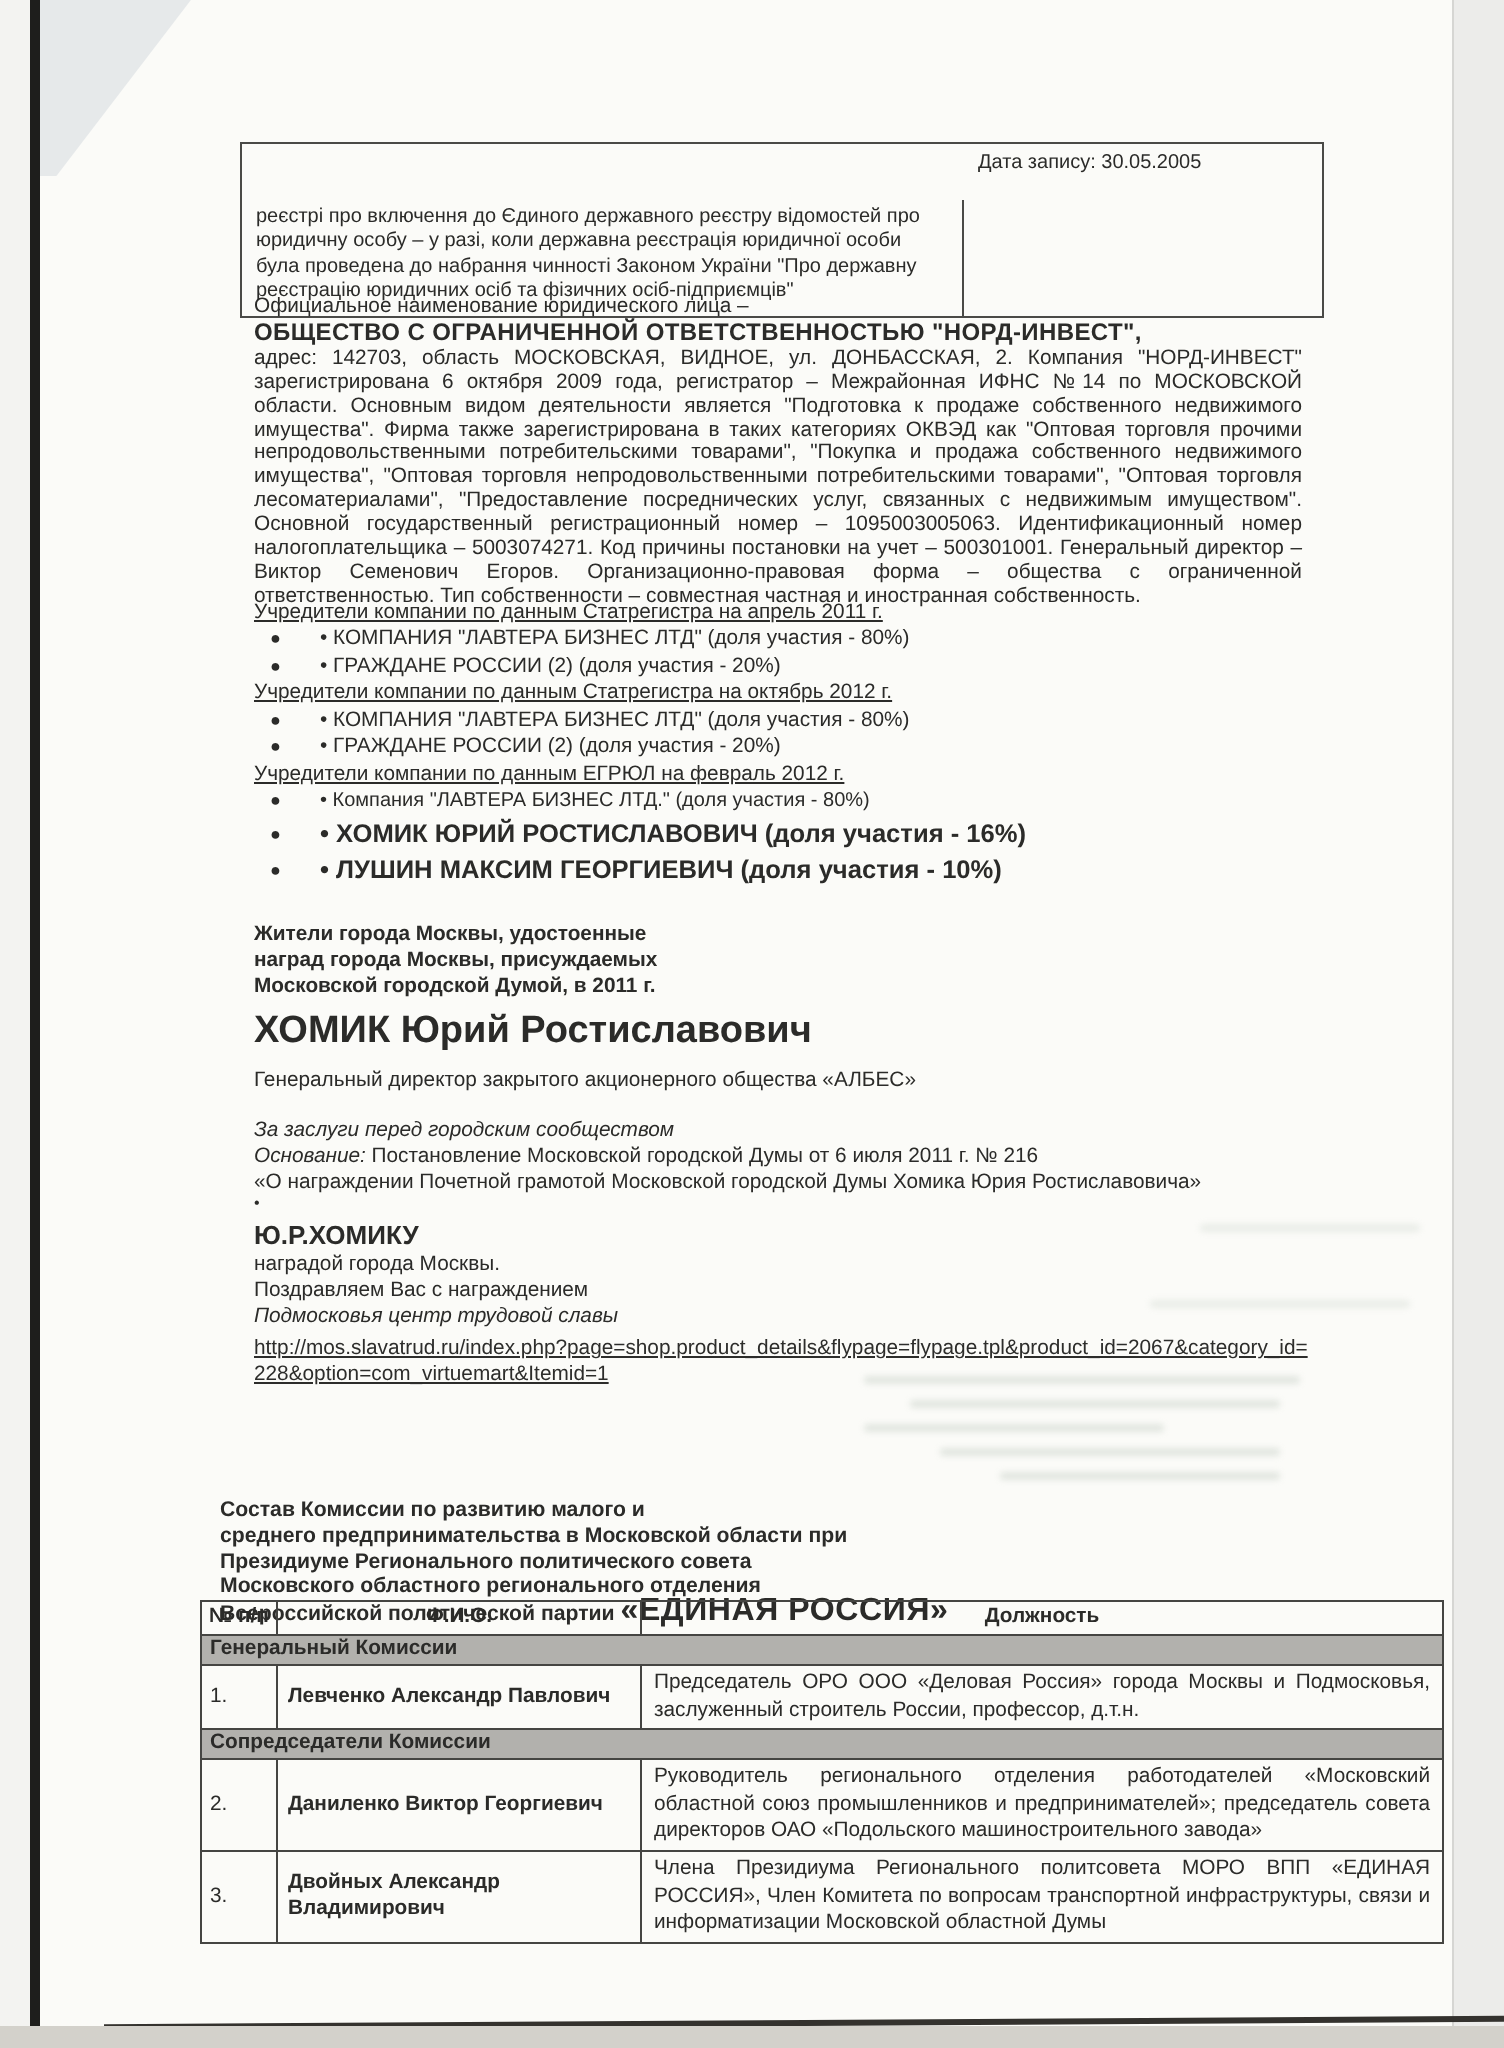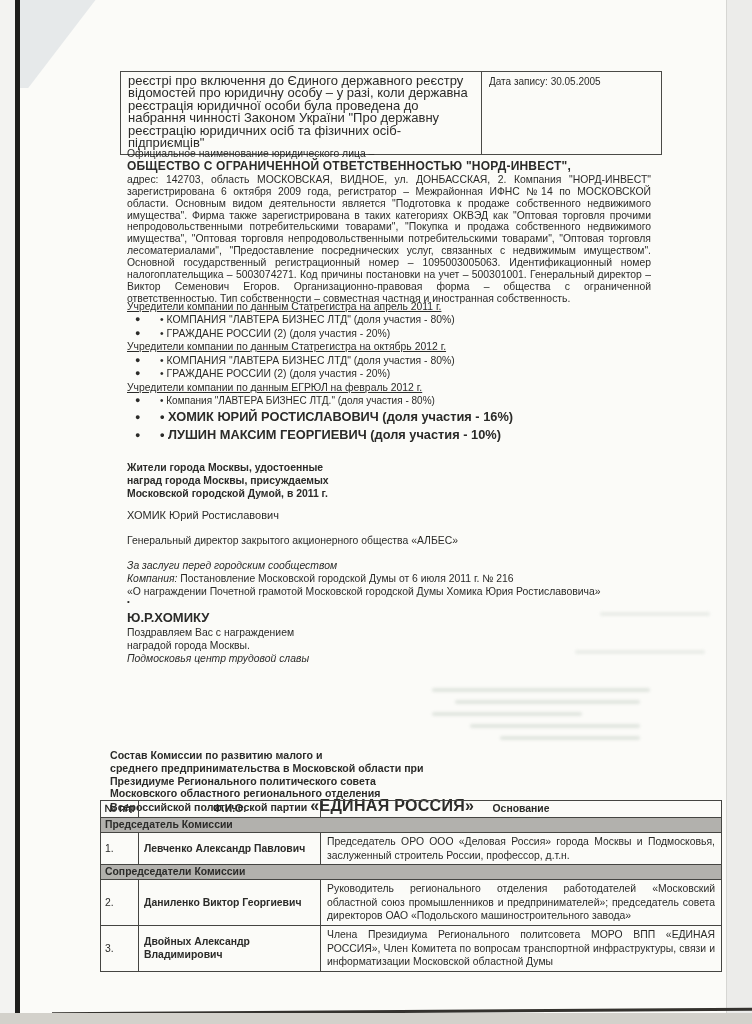--- a/index.html
+++ b/index.html
@@ -14,41 +14,41 @@
   .corner-fold { position:absolute; left:20px; top:0; width:82px; height:88px;
     background:#e2e5e8; clip-path:polygon(0 0, 92% 0, 10% 100%, 0 100%); opacity:.85; }
   .edge-right { position:absolute; right:0; top:0; width:25px; height:1024px; background:#ececea; border-left:1px solid #d6d6d3; }
   .edge-bottom-line { position:absolute; left:52px; top:1010px; width:700px; height:3px; background:#34322e; transform:rotate(-0.35deg); }
   .edge-bottom { position:absolute; left:0; top:1013px; width:752px; height:11px; background:#d3d1cb; }
   .ghost { position:absolute; background:#c2ccc2; opacity:.45; filter:blur(1.5px); height:4px; border-radius:2px; }
 
   
   .registry { position:absolute; left:120px; top:71px; width:540px; display:flex;
     border:1.5px solid #4a4a47; }
-  .registry-left { width:345px; padding:3px 8px 5px 7px; font-size:13px; line-height:12.4px; border-right:1.5px solid #4a4a47; }
+  .registry-left { width:345px; padding:3px 8px 5px 7px; font-size:10px; line-height:12.4px; border-right:1.5px solid #4a4a47;margin-top:28px; }
   .registry-right { flex:1; padding:3px 7px; font-size:10px; line-height:13px; }
 
   
   .company { position:absolute; left:127px; top:148px; width:524px; font-size:10.4px; line-height:11.9px; }
   .company-intro { margin-bottom:1px; }
   .company-name { font-weight:bold; font-size:12px; letter-spacing:.2px; margin-bottom:1px; }
   .company-desc { text-align:justify; }
 
   
   .founders { position:absolute; left:127px; top:300px; width:485px; font-size:10.4px; }
   .f-heading { text-decoration:underline; line-height:13.2px; }
   .f-item { position:relative; padding-left:33px; line-height:13.6px; }
   .f-item .f-bullet { position:absolute; left:8px; top:0; font-size:9px; }
   .f-item.small { font-size:10px; }
   .f-item.strong { font-weight:bold; font-size:12.8px; line-height:18.5px; }
 
   
   .award { position:absolute; left:127px; top:461px; width:524px; font-size:10.4px; line-height:13px; }
   .award-residents { font-weight:bold; white-space:pre-line; }
-  .award-name { font-weight:normal; font-size:11px; margin-top:9px; }
+  .award-name { font-weight:bold; font-size:19px; margin-top:9px; }
   .award-line { margin-top:5px; }
   .award-position { margin-top:12px; }
   .award-merit { font-style:italic; margin-top:12px; }
   .award-basis .it { font-style:italic; }
   .award-dot { font-size:8px; line-height:8px; }
 
   
   .greeting { position:absolute; left:127px; top:611px; width:530px; font-size:10.4px; line-height:13px; }
   .greeting-addressee { font-weight:bold; font-size:13px; margin-bottom:2px; }
   .it { font-style:italic; }
@@ -119,31 +119,32 @@
     </div>
 
   <div class="award">
     <div class="award-residents">Жители города Москвы, удостоенные
 наград города Москвы, присуждаемых
 Московской городской Думой, в 2011 г.</div>
     <div class="award-name">ХОМИК Юрий Ростиславович</div>
     <div class="award-position">Генеральный директор закрытого акционерного общества «АЛБЕС»</div>
     <div class="award-merit">За заслуги перед городским сообществом</div>
     <div class="award-basis">
-      <span class="it">Компания:</span><span> Постановление Московской городской Думы от 6 июля 2011 г. № 216</span>
+      <span class="it">Основание:</span><span> Постановление Московской городской Думы от 6 июля 2011 г. № 216</span>
     </div>
     <div>«О награждении Почетной грамотой Московской городской Думы Хомика Юрия Ростиславовича»</div>
     <div class="award-dot">•</div>
   </div>
 
   <div class="greeting">
     <div class="greeting-addressee">Ю.Р.ХОМИКУ</div>
+    <div>наградой города Москвы.</div>
     <div>Поздравляем Вас с награждением</div>
-    <div>наградой города Москвы.</div>
     <div class="it">Подмосковья центр трудовой славы</div>
+    <a class="doc-link" href="#">http://mos.slavatrud.ru/index.php?page=shop.product_details&amp;flypage=flypage.tpl&amp;product_id=2067&amp;category_id=228&amp;option=com_virtuemart&amp;Itemid=1</a>
   </div>
 
   <div class="commission-title">
     <div class="pre">Состав Комиссии по развитию малого и
 среднего предпринимательства в Московской области при
 Президиуме Регионального политического совета
 Московского областного регионального отделения</div>
     <div>
       <span>Всероссийской политической партии </span><span class="party-name">«ЕДИНАЯ РОССИЯ»</span>
     </div>
@@ -152,26 +153,26 @@
   <table class="commission-table">
     <colgroup>
         <col class="col-num">
         <col class="col-name">
         <col>
       </colgroup>
     <thead>
       <tr>
         <th>№ п/п</th>
         <th>Ф.И.О.</th>
-        <th>Основание</th>
+        <th>Должность</th>
       </tr>
     </thead>
     <tbody>
         <tr class="section-row">
-          <td colspan="3">Председатель Комиссии</td>
+          <td colspan="3">Генеральный Комиссии</td>
         </tr>
         <tr class="member-row">
           <td class="cell-num">1.</td>
           <td class="cell-name">Левченко Александр Павлович</td>
           <td class="cell-pos">Председатель ОРО ООО «Деловая Россия» города Москвы и Подмосковья, заслуженный строитель России, профессор, д.т.н.</td>
         </tr>
         <tr class="section-row">
           <td colspan="3">Сопредседатели Комиссии</td>
         </tr>
         <tr class="member-row">

